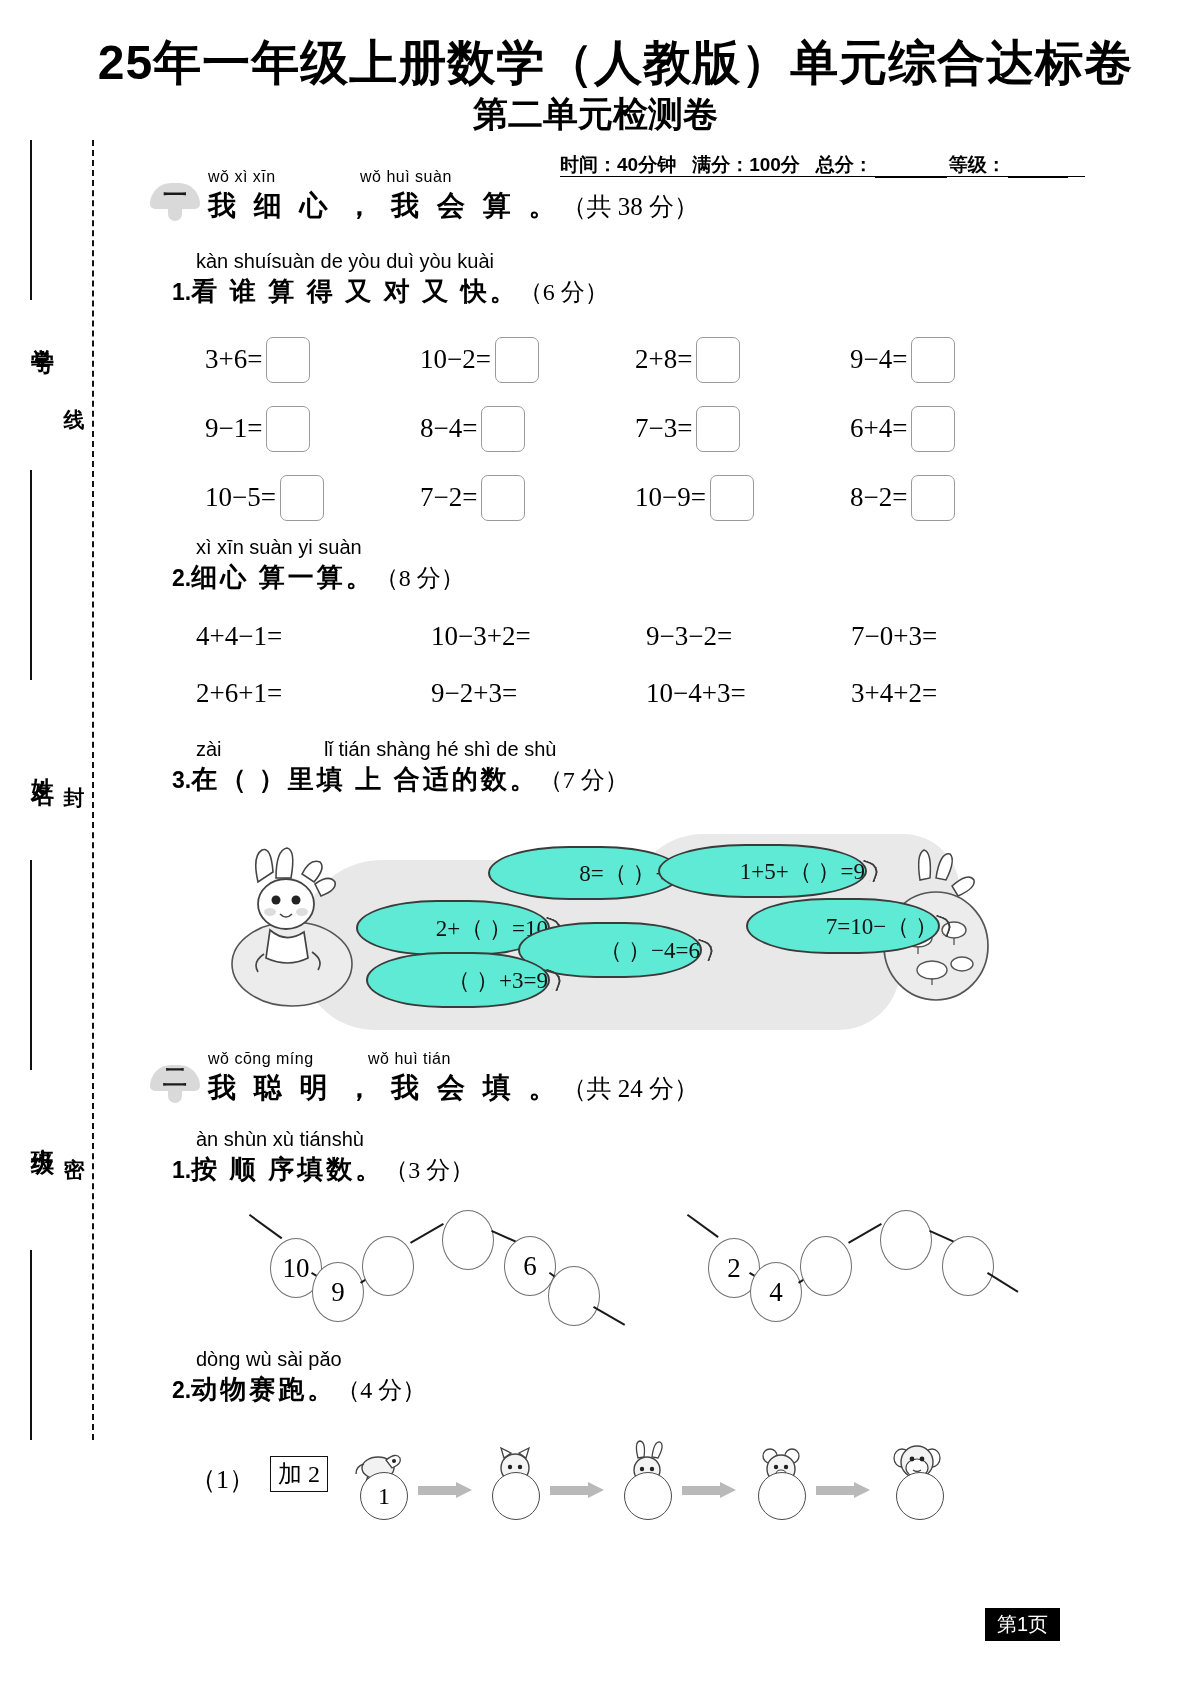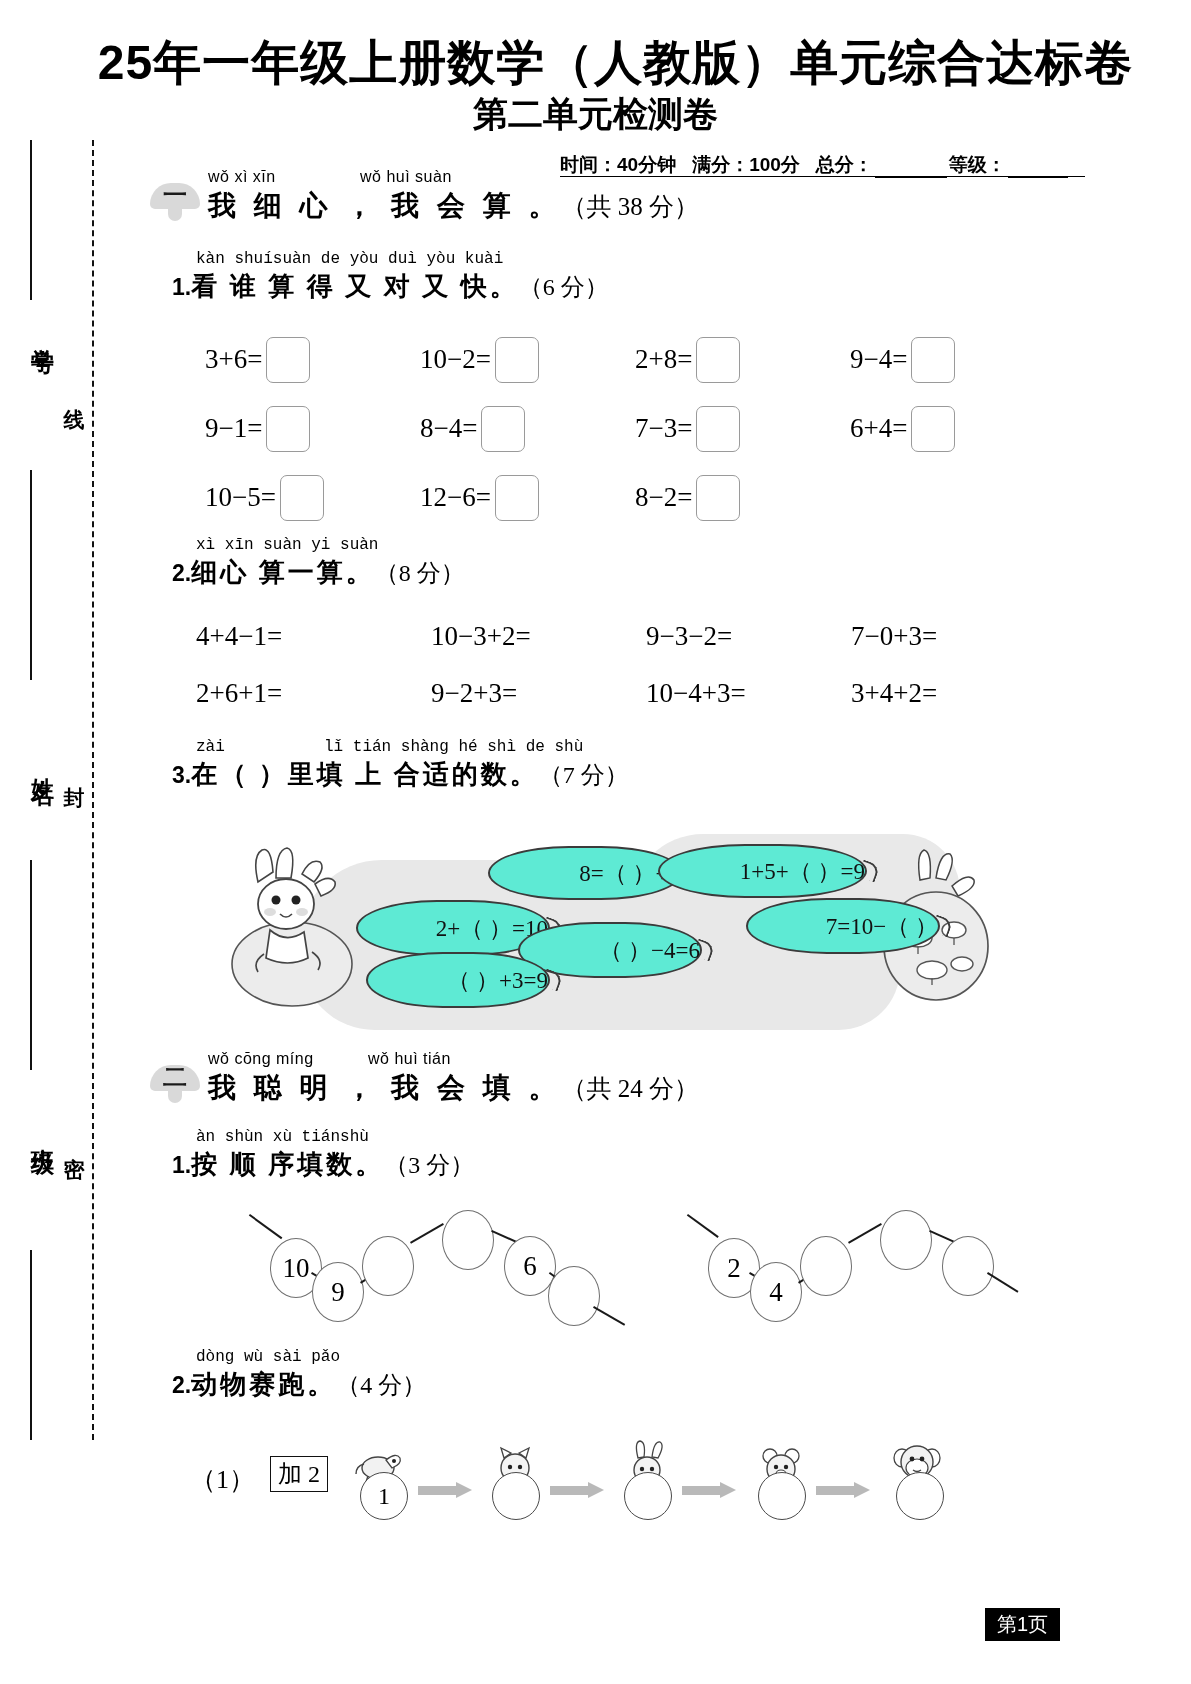--- a/index.html
+++ b/index.html
@@ -44,21 +44,21 @@
              font-family:"Liberation Sans","DejaVu Sans",sans-serif;font-weight:bold;font-size:24px;color:#1a1a1a;}
   .sec-body{position:relative;}
   .py-row{font-family:"Liberation Sans","DejaVu Sans",sans-serif;font-size:16px;letter-spacing:.5px;
           white-space:nowrap;margin-bottom:1px;}
   .sec-title{font-family:"Liberation Sans","DejaVu Sans",sans-serif;font-weight:bold;font-size:28px;
              letter-spacing:5px;white-space:nowrap;}
   .sec-title .pts{font-family:"Liberation Serif","DejaVu Serif",serif;font-weight:normal;letter-spacing:0;font-size:25px;}
 
   
   .q{position:absolute;}
-  .q .py{font-family:Liberation Mono, monospace;font-size:16px;white-space:nowrap;
+  .q .py{font-family:Liberation Sans, sans-serif;font-size:20px;white-space:nowrap;
          margin-bottom:1px;margin-left:24px;}
   .q .qt{font-family:"Liberation Serif","DejaVu Serif",serif;font-size:26px;font-weight:bold;
          letter-spacing:3px;white-space:nowrap;}
   .q .qt .n{font-family:"Liberation Sans","DejaVu Sans",sans-serif;font-size:23px;letter-spacing:0;}
   .q .qt .pts{font-weight:normal;letter-spacing:0;font-size:24px;}
 
   
   .calc-grid{position:absolute;display:grid;}
   .cell{display:flex;align-items:center;white-space:nowrap;
         font-family:"Liberation Serif","DejaVu Serif",serif;font-size:27px;}
@@ -194,21 +194,25 @@
       </div>
     <div class="cell">
         <span class="exp">6+4=</span>
         <span class="ansbox"></span>
       </div>
     <div class="cell">
         <span class="exp">10−5=</span>
         <span class="ansbox"></span>
       </div>
     <div class="cell">
-        <span class="exp">12−6=</span>
+        <span class="exp">7−2=</span>
+        <span class="ansbox"></span>
+      </div>
+    <div class="cell">
+        <span class="exp">10−9=</span>
         <span class="ansbox"></span>
       </div>
     <div class="cell">
         <span class="exp">8−2=</span>
         <span class="ansbox"></span>
       </div>
   </div>
 
   <div class="q" style="left:172px;top:536px;">
     <div class="py">xì xīn suàn yi suàn</div>

